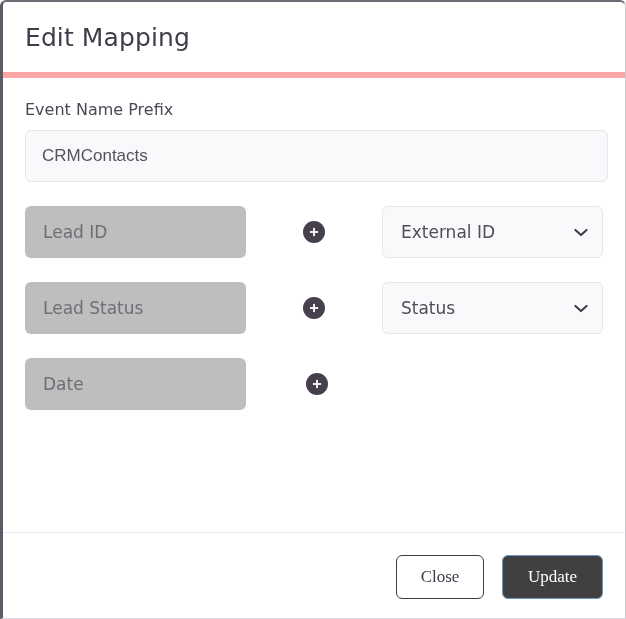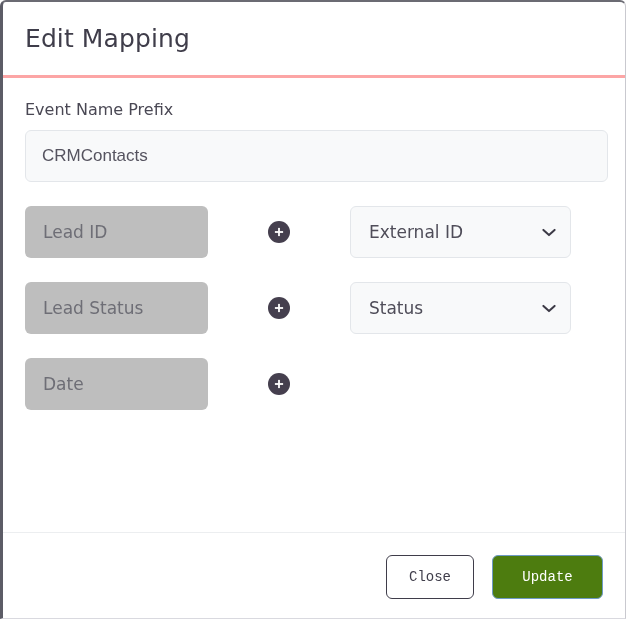--- a/index.html
+++ b/index.html
@@ -24,21 +24,21 @@
     border-radius: 6px 6px 0 0;
     overflow: hidden;
   }
 
   
   .modal-header {
     height: 76px;
     padding: 0 22px;
     display: flex;
     align-items: center;
-    border-bottom: 3px solid #fca5a5;
+    border-bottom: 6px solid #fca5a5;
   }
   .modal-title {
     font-size: 25px;
     line-height: 1;
     color: #3f3d4a;
     font-weight: 400;
     letter-spacing: 0.1px;
     white-space: nowrap;
   }
 
@@ -75,21 +75,21 @@
   }
 
   .mapping-row {
     display: flex;
     align-items: center;
     margin-bottom: 24px;
   }
   .mapping-row:last-child { margin-bottom: 0; }
 
   .source-field {
-    width: 183px;
+    width: 221px;
     height: 52px;
     background: #bebebe;
     border: none;
     border-radius: 6px;
     padding: 0 18px;
     font-family: "DejaVu Sans", sans-serif;
     font-size: 17px;
     color: #6e6e76;
     outline: none;
   }
@@ -145,38 +145,38 @@
   .modal-footer {
     height: 88px;
     border-top: 1px solid #eceef0;
     display: flex;
     align-items: center;
     justify-content: flex-end;
     padding: 0 22px;
     gap: 18px;
   }
   .btn {
-    font-family: Liberation Mono, monospace;
-    font-size: 14px;
+    font-family: Liberation Serif, serif;
+    font-size: 17px;
     border-radius: 6px;
     cursor: pointer;
     line-height: 1;
   }
   .btn-close {
     background: #ffffff;
     border: 1px solid #3f3d4a;
     color: #3f3d4a;
     width: 88px;
     height: 44px;
   }
   .btn-update {
-    background: #4d7c0f;
+    background: #404040;
     border: 1px solid #6e9ac5;
     color: #ffffff;
-    width: 111px;
+    width: 101px;
     height: 44px;
   }
 </style>
 </head>
 <body>
 
 <div class="modal">
 
   <div class="modal-header">
     <div class="modal-title">Edit Mapping</div>

